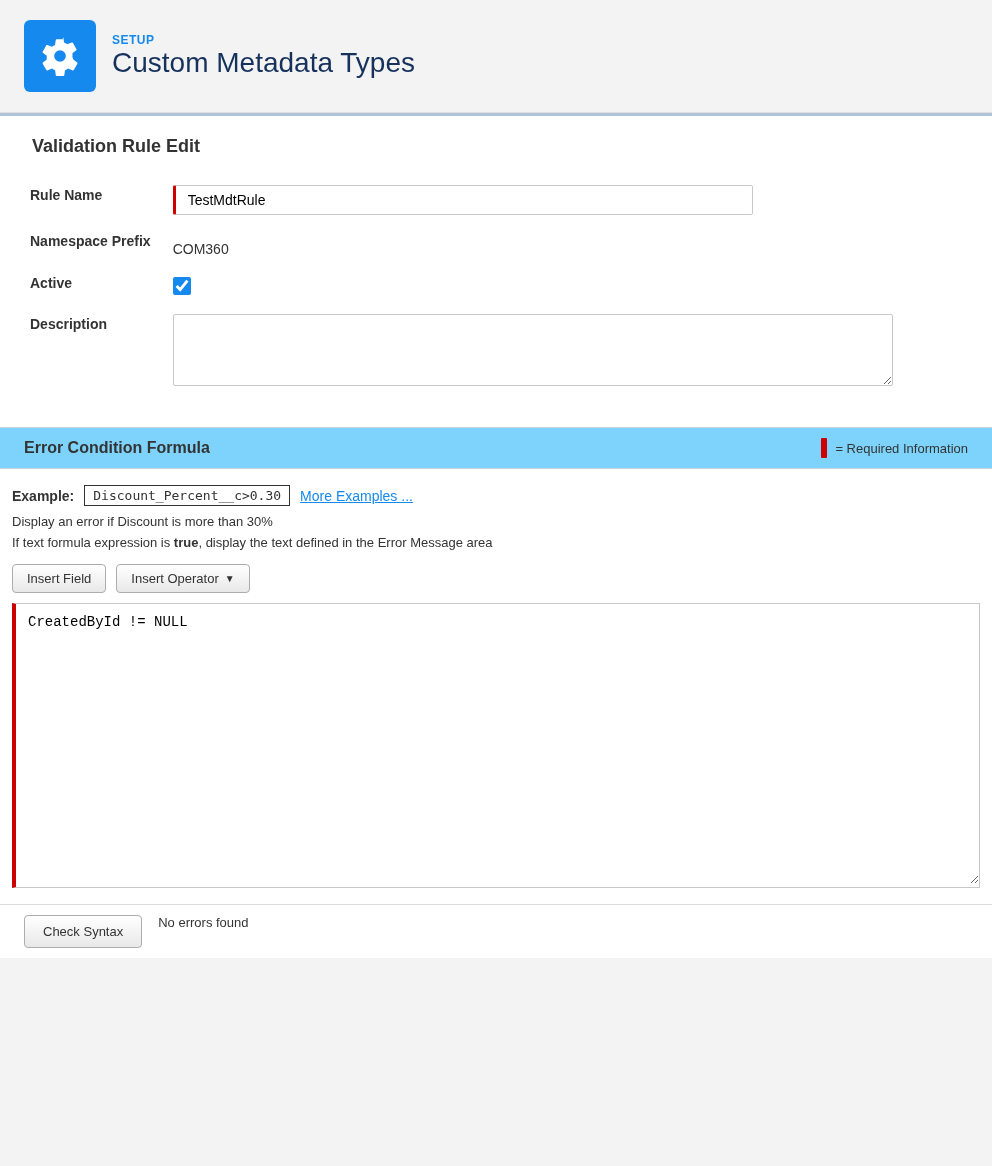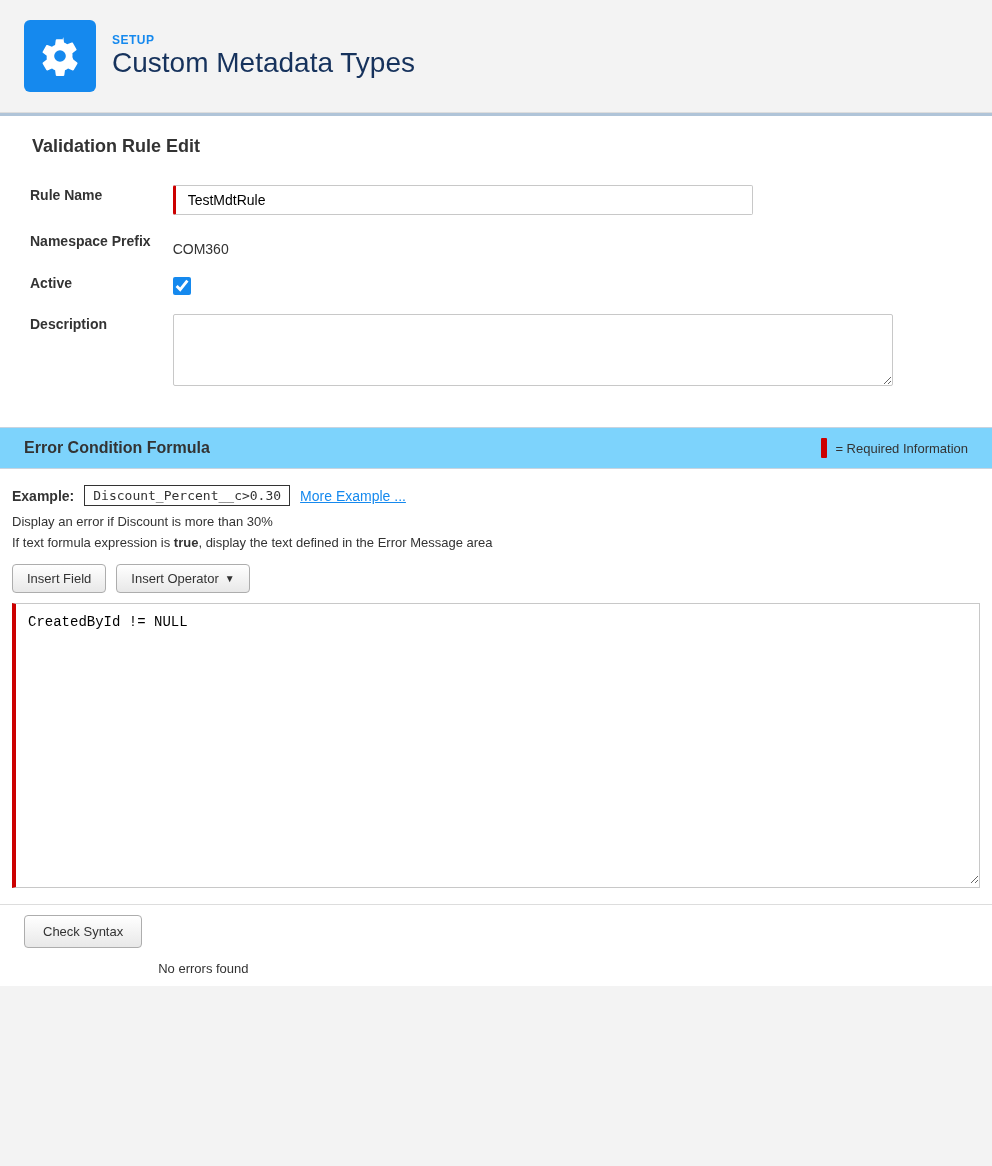--- a/index.html
+++ b/index.html
@@ -269,21 +269,20 @@
       border-radius: 4px;
       background: linear-gradient(to bottom, #ffffff, #e8e8e8);
       font-size: 13px;
       cursor: pointer;
       color: #333;
       font-weight: 400;
     }
     .no-errors-text {
       font-size: 13px;
       color: #333;
-      margin-top: 46px;
     }
   </style>
 </head>
 <body>
 
 <div class="page-header">
   <div class="header-icon-box">
     <svg viewBox="0 0 24 24" xmlns="http://www.w3.org/2000/svg">
       <path d="M12 15.5A3.5 3.5 0 0 1 8.5 12 3.5 3.5 0 0 1 12 8.5a3.5 3.5 0 0 1 3.5 3.5 3.5 3.5 0 0 1-3.5 3.5m7.43-2.92c.04-.34.07-.69.07-1.08s-.03-.75-.07-1.08l2.32-1.81c.21-.17.27-.46.14-.7l-2.2-3.8c-.13-.24-.42-.33-.66-.24l-2.74 1.1c-.57-.44-1.18-.8-1.86-1.08l-.41-2.92A.56.56 0 0 0 14 2h-4c-.28 0-.5.2-.55.46l-.41 2.92c-.68.28-1.29.64-1.86 1.08L4.44 5.36c-.25-.09-.53 0-.66.24l-2.2 3.8c-.14.24-.08.53.14.7l2.32 1.81C4.03 12.25 4 12.6 4 13s.03.75.07 1.08L1.75 15.9c-.22.17-.28.46-.14.7l2.2 3.8c.13.24.41.33.66.24l2.74-1.1c.57.44 1.18.8 1.86 1.08l.41 2.92c.05.26.27.46.55.46h4c.28 0 .5-.2.55-.46l.41-2.92c.68-.28 1.29-.64 1.86-1.08l2.74 1.1c.25.09.53 0 .66-.24l2.2-3.8c.14-.24.08-.53-.14-.7l-2.32-1.82z"></path>
     </svg>
@@ -350,21 +349,21 @@
         <span class="red-bar"></span>
         <span>= Required Information</span>
       </div>
     </div>
 
     <div class="ecf-body">
 
       <div class="example-row">
         <span class="example-label">Example:</span>
         <span class="example-code">Discount_Percent__c&gt;0.30</span>
-        <a class="more-examples-link" href="#">More Example ...</a>
+        <a class="more-examples-link" href="#">More Examples ...</a>
       </div>
 
       <p class="help-text">Display an error if Discount is more than 30%</p>
 
       <p class="help-text">
         <span>If text formula expression is </span><strong>true</strong><span>, display the text defined in the Error Message area</span>
       </p>
 
       <div class="insert-buttons-row">
         <button class="insert-btn">Insert Field</button>

